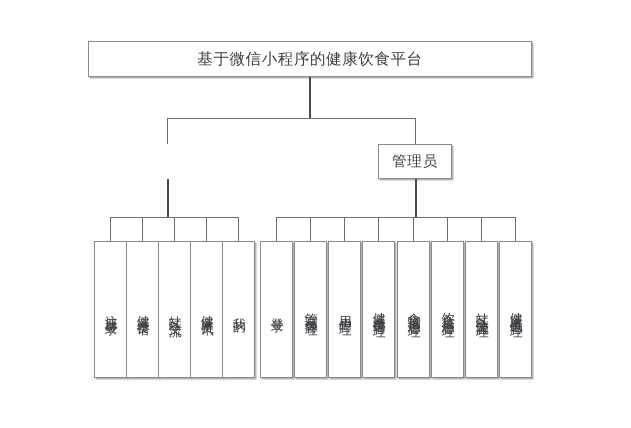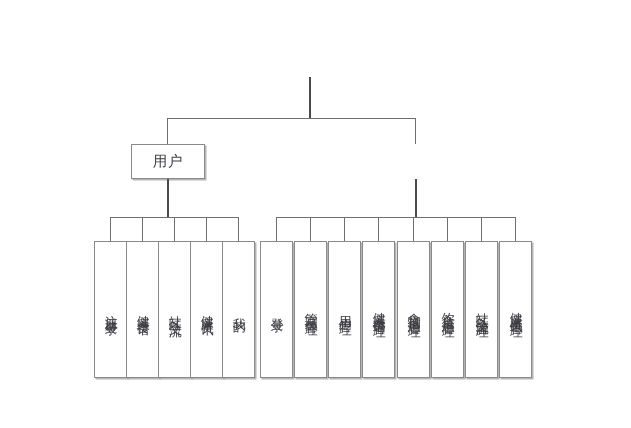--- a/index.html
+++ b/index.html
@@ -89,30 +89,33 @@
     letter-spacing: 0.5px;
     white-space: nowrap;
     user-select: none;
   }
 </style>
 </head>
 <body>
 
 <div id="diagram">
 
+  <div class="box root">
+    <span>基于微信小程序的健康饮食平台</span>
+  </div>
 
   <div class="ln thick-v" style="left:309px; top:77px; height:41px;"></div>
 
   <div class="ln h" style="left:167px; top:118px; width:249px;"></div>
 
   <div class="ln v" style="left:167px; top:118px; height:26px;"></div>
   <div class="ln v" style="left:415px; top:118px; height:26px;"></div>
 
-  <div class="box level2 user">
-    <span>用户</span>
+  <div class="box level2 admin">
+    <span>管理员</span>
   </div>
 
   <div class="ln thick-v" style="left:167px; top:179px; height:38px;"></div>
   <div class="ln h" style="left:110px; top:217px; width:128px;"></div>
 
   <div class="ln v" style="left:110px; top:217px; height:24px;"></div>
   <div class="ln v" style="left:142px; top:217px; height:24px;"></div>
   <div class="ln v" style="left:174px; top:217px; height:24px;"></div>
   <div class="ln v" style="left:206px; top:217px; height:24px;"></div>
   <div class="ln v" style="left:238px; top:217px; height:24px;"></div>

